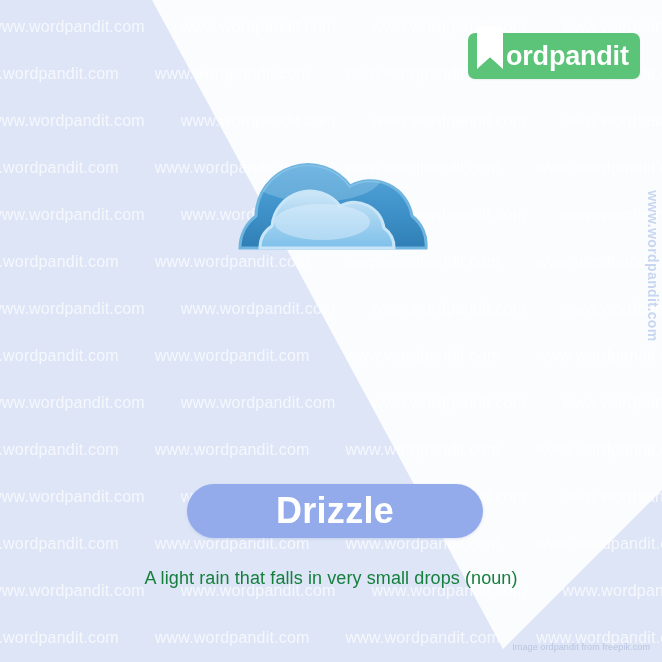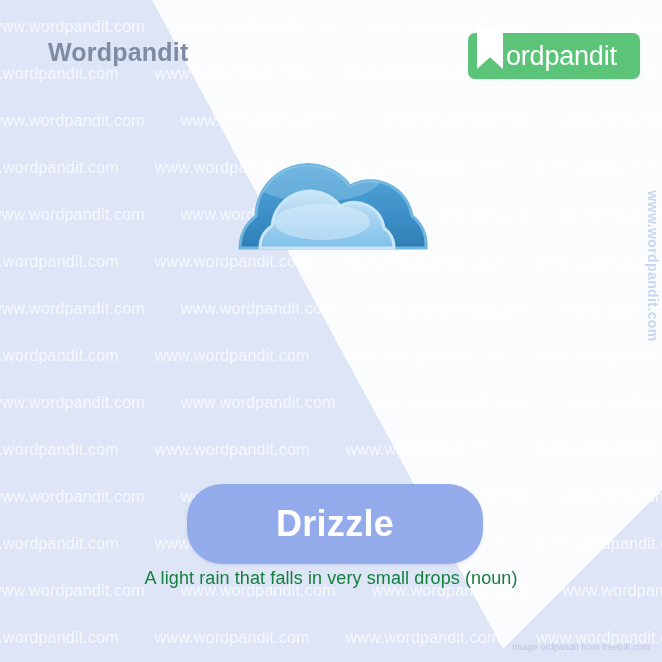--- a/index.html
+++ b/index.html
@@ -80,32 +80,32 @@
   .logo-book{
     position:absolute;left:9px;top:-6px;
     width:26px;height:42px;
     background:#ffffff;
     clip-path:polygon(0 0,100% 0,100% 100%,50% 72%,0 100%);
   }
   .logo-text{
     position:absolute;left:38px;top:0;right:8px;height:46px;
     display:flex;align-items:center;
     color:#ffffff;
-    font-size:27px;font-weight:normal;
+    font-size:27px;font-weight:bold;
     letter-spacing:-.2px;
   }
 
   
   .illus{position:absolute;left:196px;top:140px;width:276px;height:300px;}
   .illus svg{display:block;}
 
   
   .pill{
     position:absolute;left:187px;top:484px;
-    width:296px;height:80px;
+    width:296px;height:54px;
     background:#93abea;
     border-radius:35px;
     display:flex;align-items:center;justify-content:center;
     box-shadow:0 1px 3px rgba(90,110,180,.18);
   }
   .pill-text{
     color:#ffffff;font-size:36px;font-weight:bold;letter-spacing:.3px;
   }
 
   
@@ -146,21 +146,20 @@
     <div class="wm-row" style="top: 394px; margin-left: 0px;"><span>www.wordpandit.com</span><span>www.wordpandit.com</span><span>www.wordpandit.com</span><span>www.wordpandit.com</span></div>
     <div class="wm-row" style="top: 441px; margin-left: -26px;"><span>www.wordpandit.com</span><span>www.wordpandit.com</span><span>www.wordpandit.com</span><span>www.wordpandit.com</span></div>
     <div class="wm-row" style="top: 488px; margin-left: 0px;"><span>www.wordpandit.com</span><span>www.wordpandit.com</span><span>www.wordpandit.com</span><span>www.wordpandit.com</span></div>
     <div class="wm-row" style="top: 535px; margin-left: -26px;"><span>www.wordpandit.com</span><span>www.wordpandit.com</span><span>www.wordpandit.com</span><span>www.wordpandit.com</span></div>
     <div class="wm-row" style="top: 582px; margin-left: 0px;"><span>www.wordpandit.com</span><span>www.wordpandit.com</span><span>www.wordpandit.com</span><span>www.wordpandit.com</span></div>
     <div class="wm-row" style="top: 629px; margin-left: -26px;"><span>www.wordpandit.com</span><span>www.wordpandit.com</span><span>www.wordpandit.com</span><span>www.wordpandit.com</span></div>
     <div class="wm-vertical">www.wordpandit.com</div>
   </div>
 
   <div class="header">
-    <div class="brand-title">Wordpandit</div>
   </div>
 
   <div class="logo">
     <div class="logo-book"></div>
     <div class="logo-text">ordpandit</div>
   </div>
 
   <div class="illus">
     <svg width="276" height="300" viewBox="0 0 276 300" xmlns="http://www.w3.org/2000/svg" aria-hidden="true">
       <defs>

